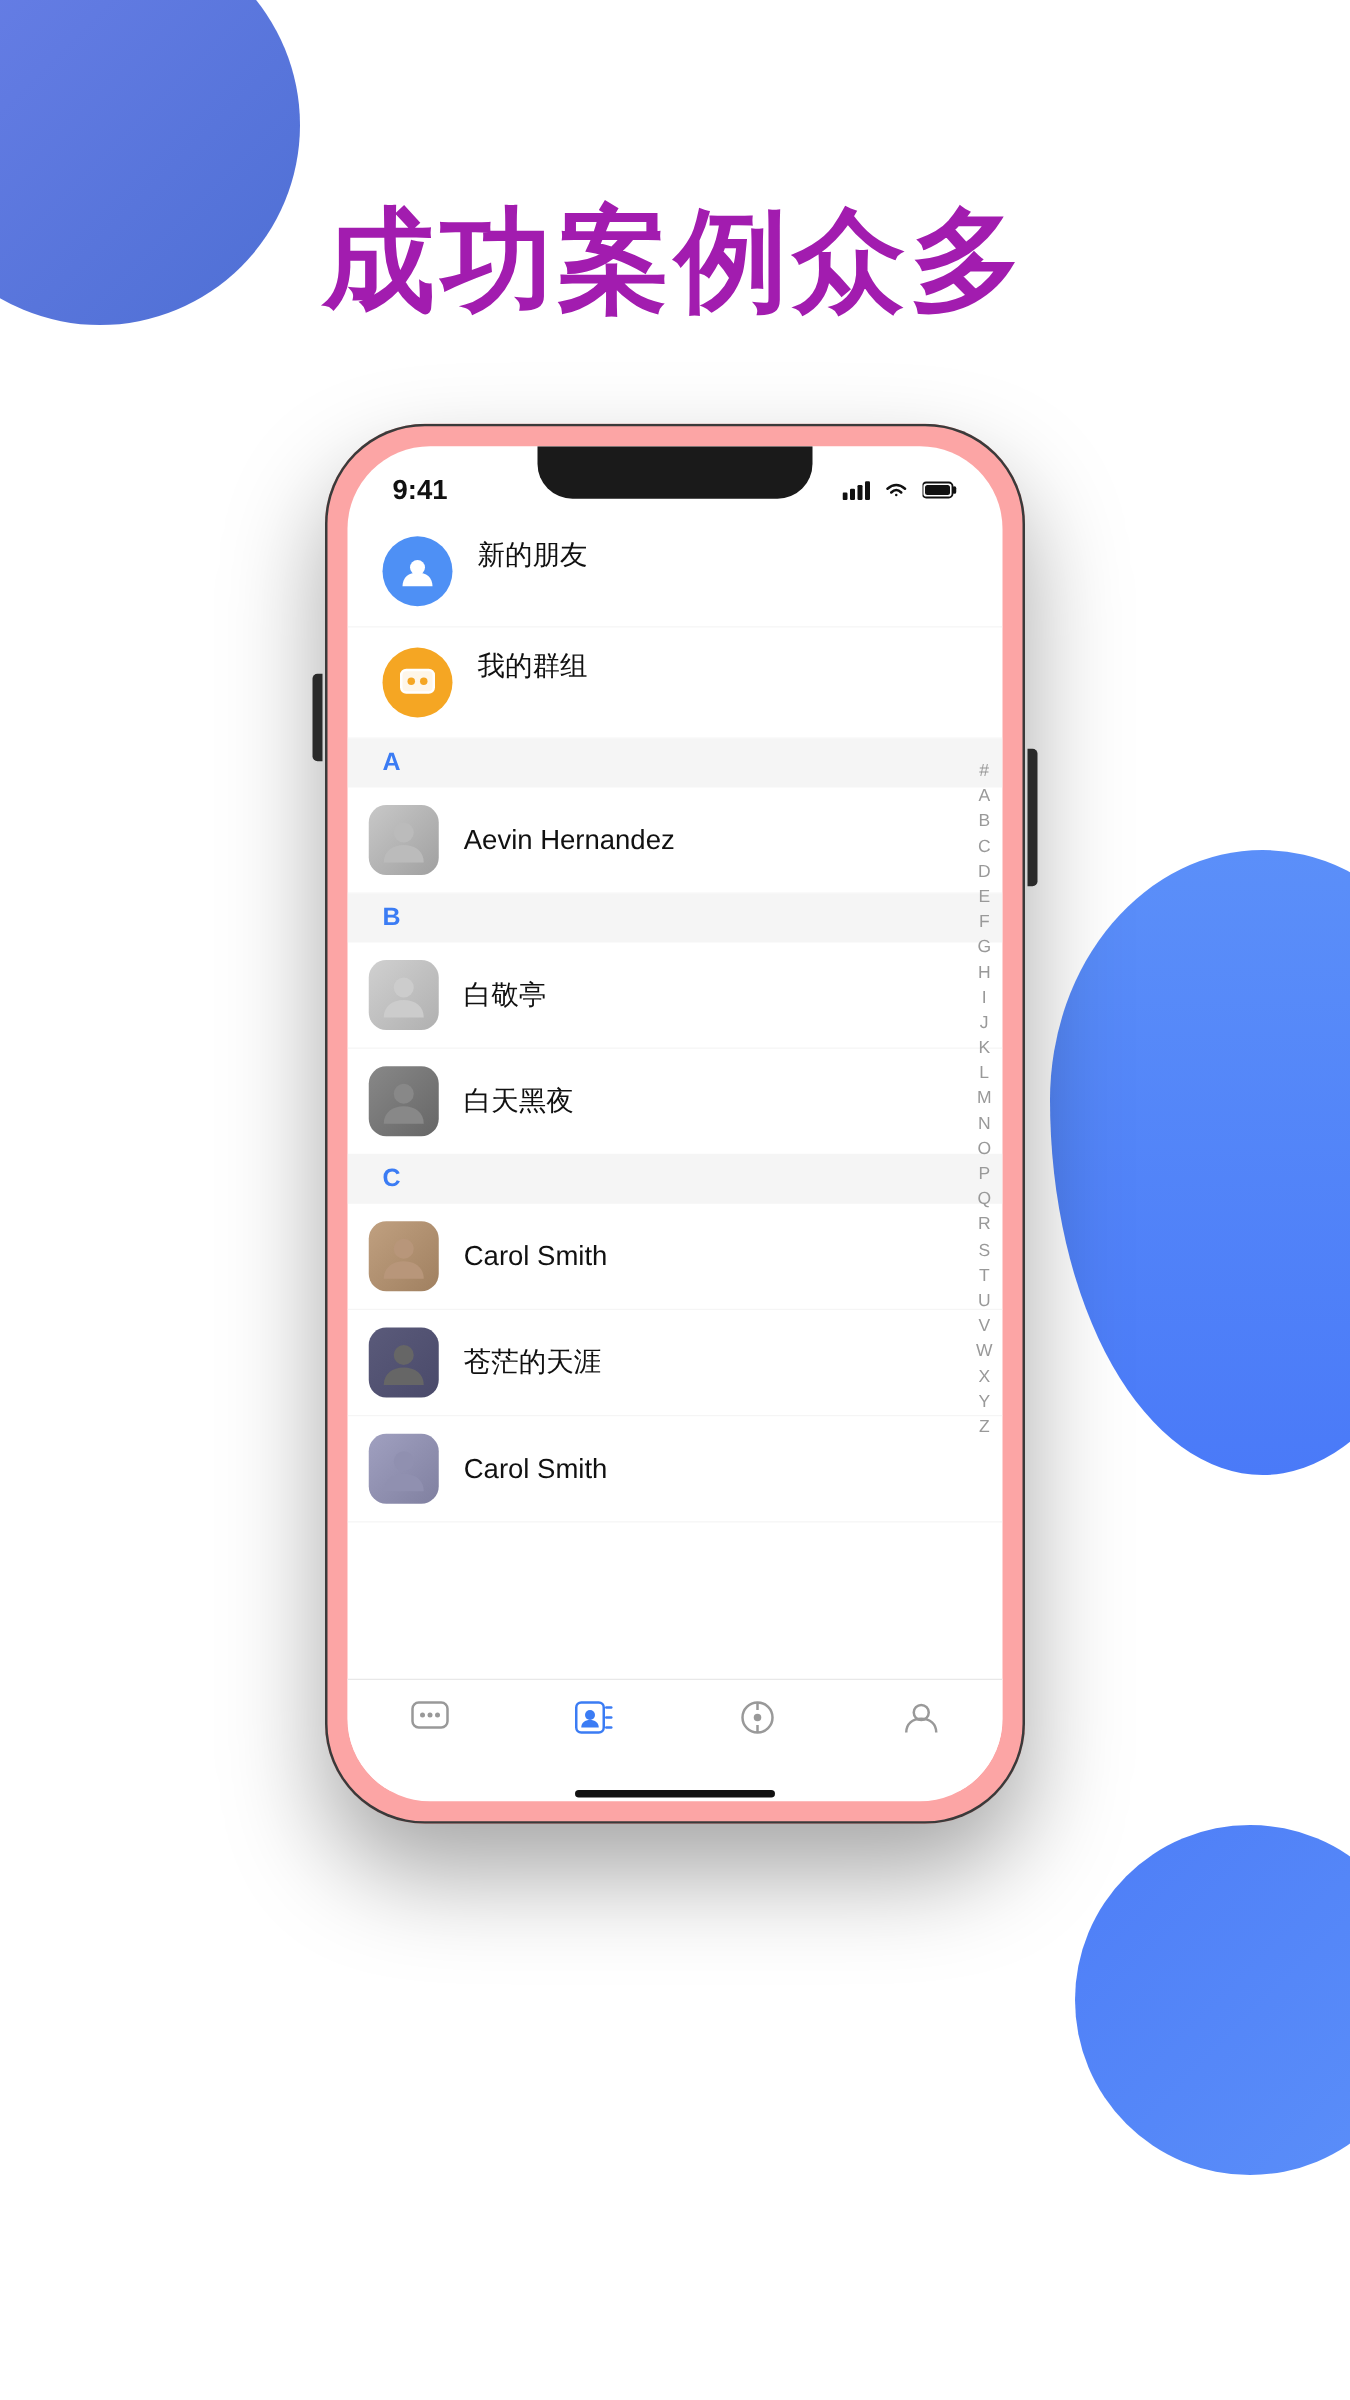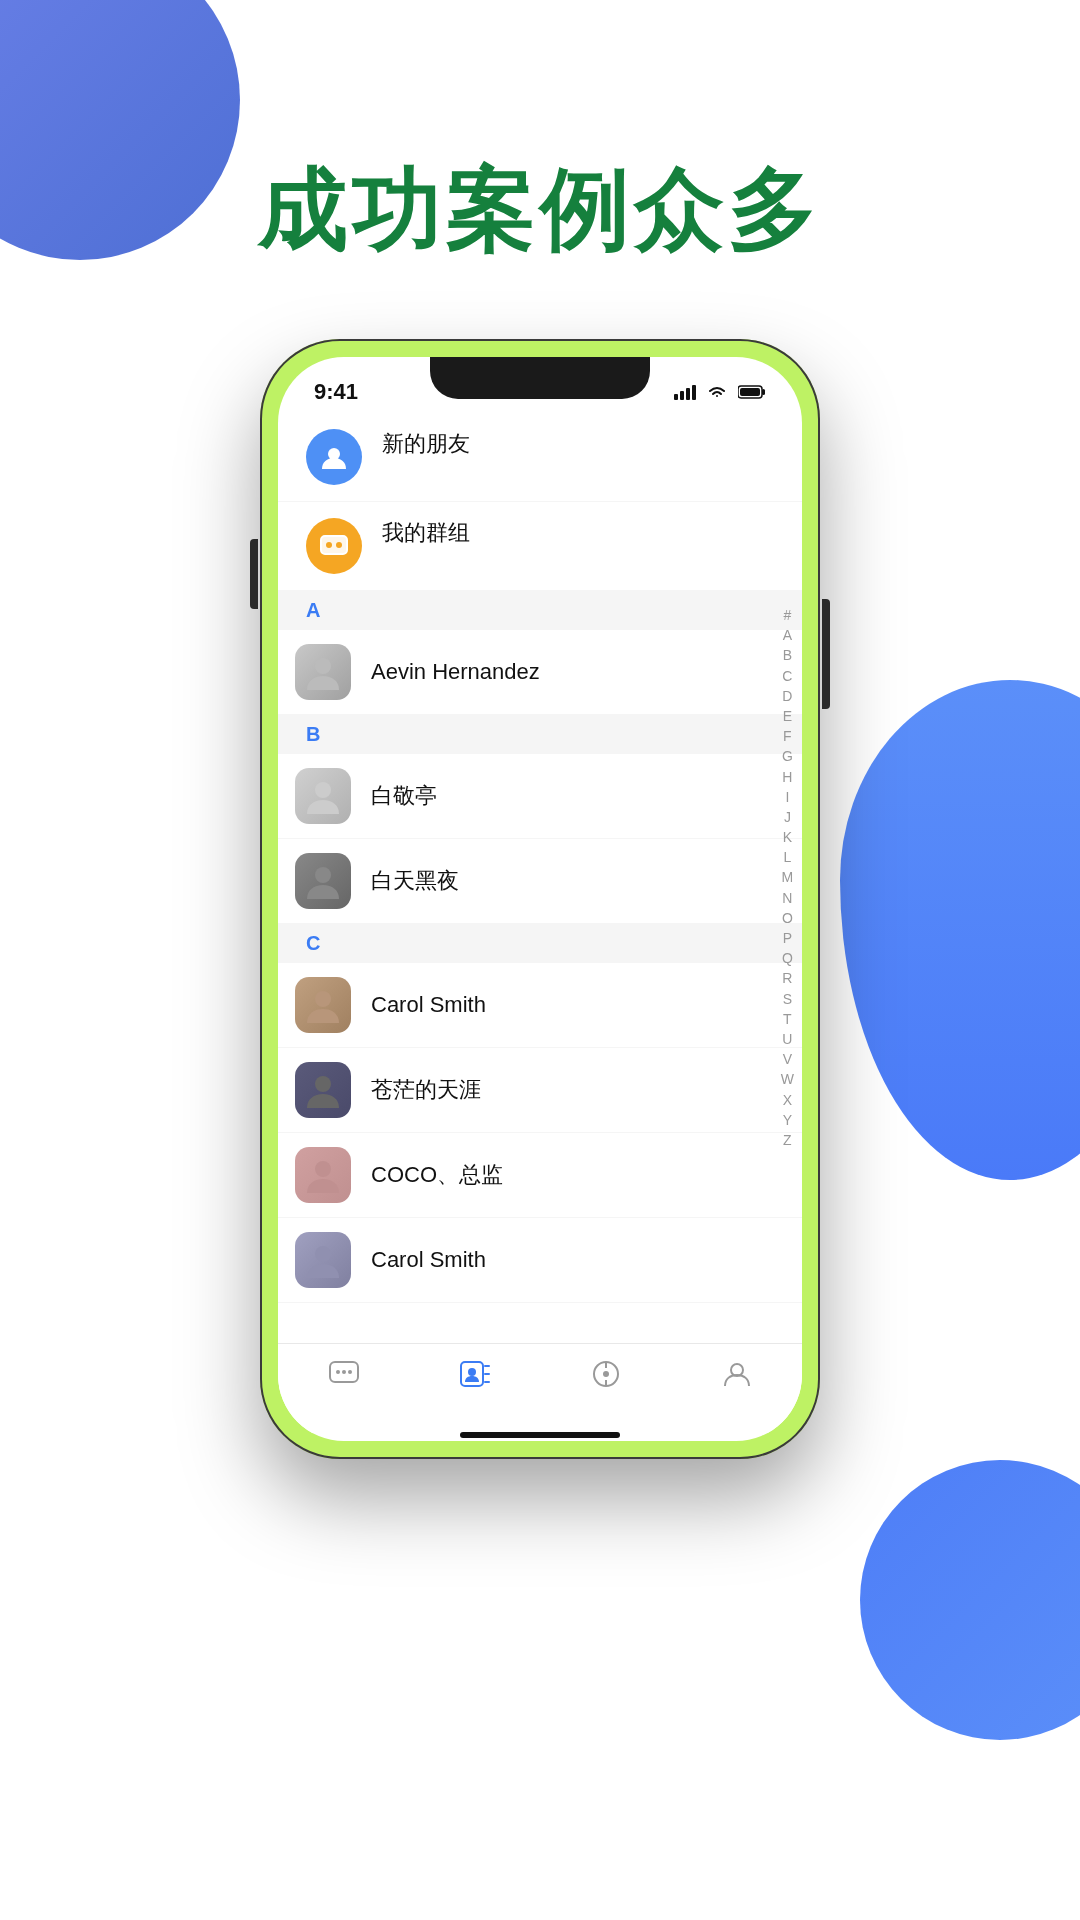--- a/index.html
+++ b/index.html
@@ -48,21 +48,21 @@
     
     .header-section {
       position: relative;
       z-index: 1;
       text-align: center;
       padding-top: 160px;
     }
     .header-title {
       font-size: 90px;
       font-weight: 900;
-      color: #15803d;
+      color: #a21caf;
       letter-spacing: 4px;
       line-height: 1.1;
     }
     .header-subtitle {
       font-size: 46px;
       color: #888888;
       margin-top: 24px;
       letter-spacing: 2px;
     }
 
@@ -70,21 +70,21 @@
     .phone-wrapper {
       position: relative;
       z-index: 1;
       display: flex;
       justify-content: center;
       margin-top: 80px;
     }
     .phone-frame {
       width: 560px;
       height: 1120px;
-      background: #bef264;
+      background: #fca5a5;
       border-radius: 80px;
       padding: 18px;
       box-shadow: 0 40px 80px rgba(0,0,0,0.35), inset 0 0 0 2px #3a3a3a;
       position: relative;
     }
     .phone-screen {
       width: 100%;
       height: 100%;
       background: #ffffff;
       border-radius: 66px;
@@ -423,29 +423,20 @@
             <span class="contact-name">Carol Smith</span>
           </div>
           <div class="contact-item">
             <div class="contact-avatar av-cangmao">
               <svg width="40" height="40" viewBox="0 0 40 40">
                 <circle cx="20" cy="14" r="8" fill="#666"></circle>
                 <path d="M4 38c0-9 7-14 16-14s16 5 16 14" fill="#666"></path>
               </svg>
             </div>
             <span class="contact-name">苍茫的天涯</span>
-          </div>
-          <div class="contact-item">
-            <div class="contact-avatar av-coco">
-              <svg width="40" height="40" viewBox="0 0 40 40">
-                <circle cx="20" cy="14" r="8" fill="#c09090"></circle>
-                <path d="M4 38c0-9 7-14 16-14s16 5 16 14" fill="#c09090"></path>
-              </svg>
-            </div>
-            <span class="contact-name">COCO、总监</span>
           </div>
           <div class="contact-item">
             <div class="contact-avatar av-carolsmith2">
               <svg width="40" height="40" viewBox="0 0 40 40">
                 <circle cx="20" cy="14" r="8" fill="#9090b0"></circle>
                 <path d="M4 38c0-9 7-14 16-14s16 5 16 14" fill="#9090b0"></path>
               </svg>
             </div>
             <span class="contact-name">Carol Smith</span>
           </div>

